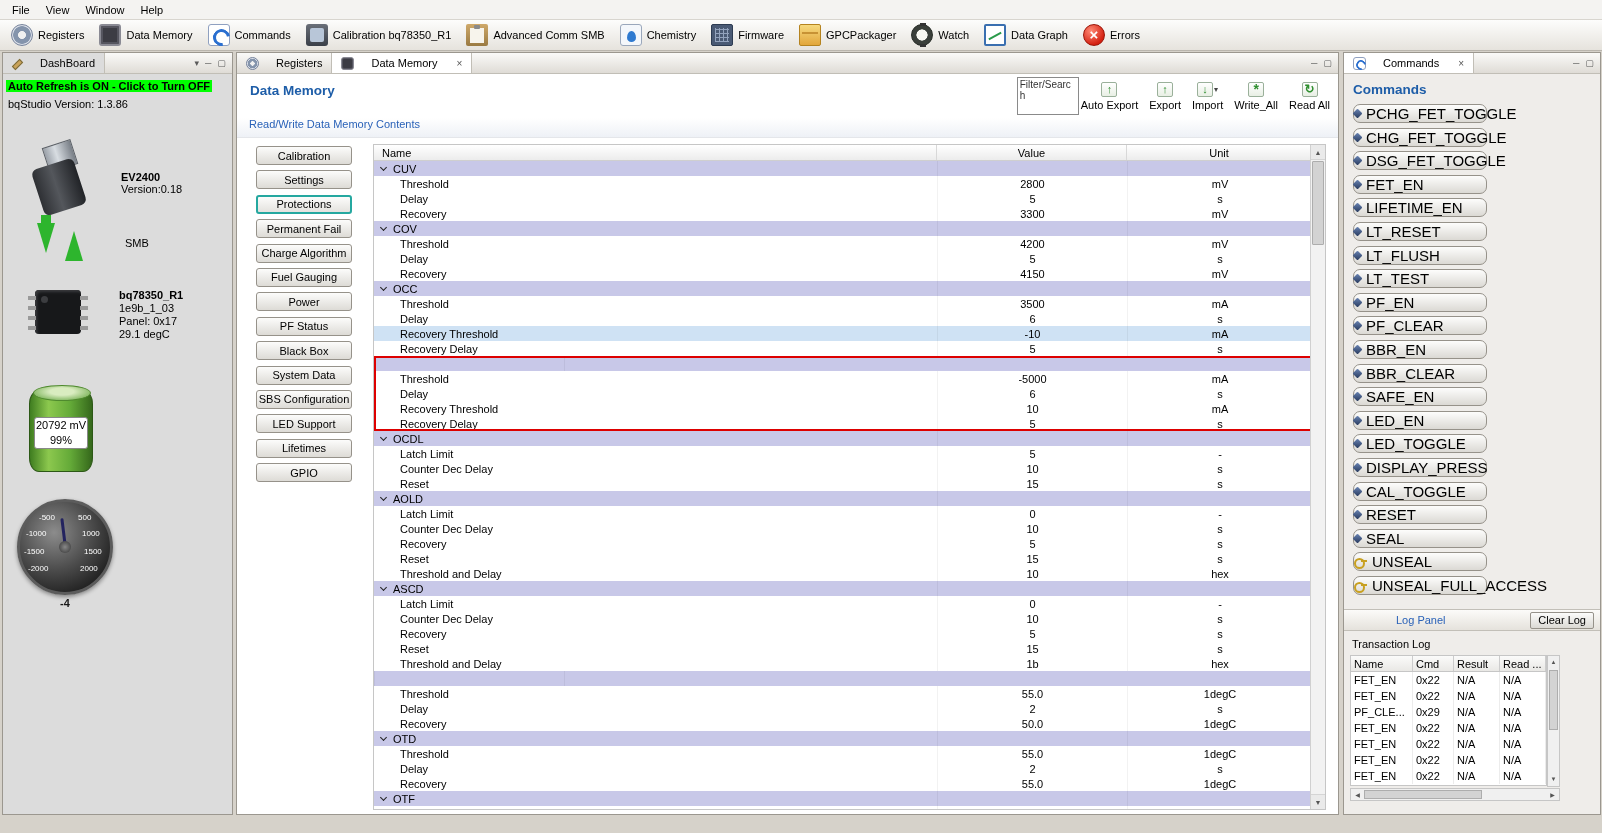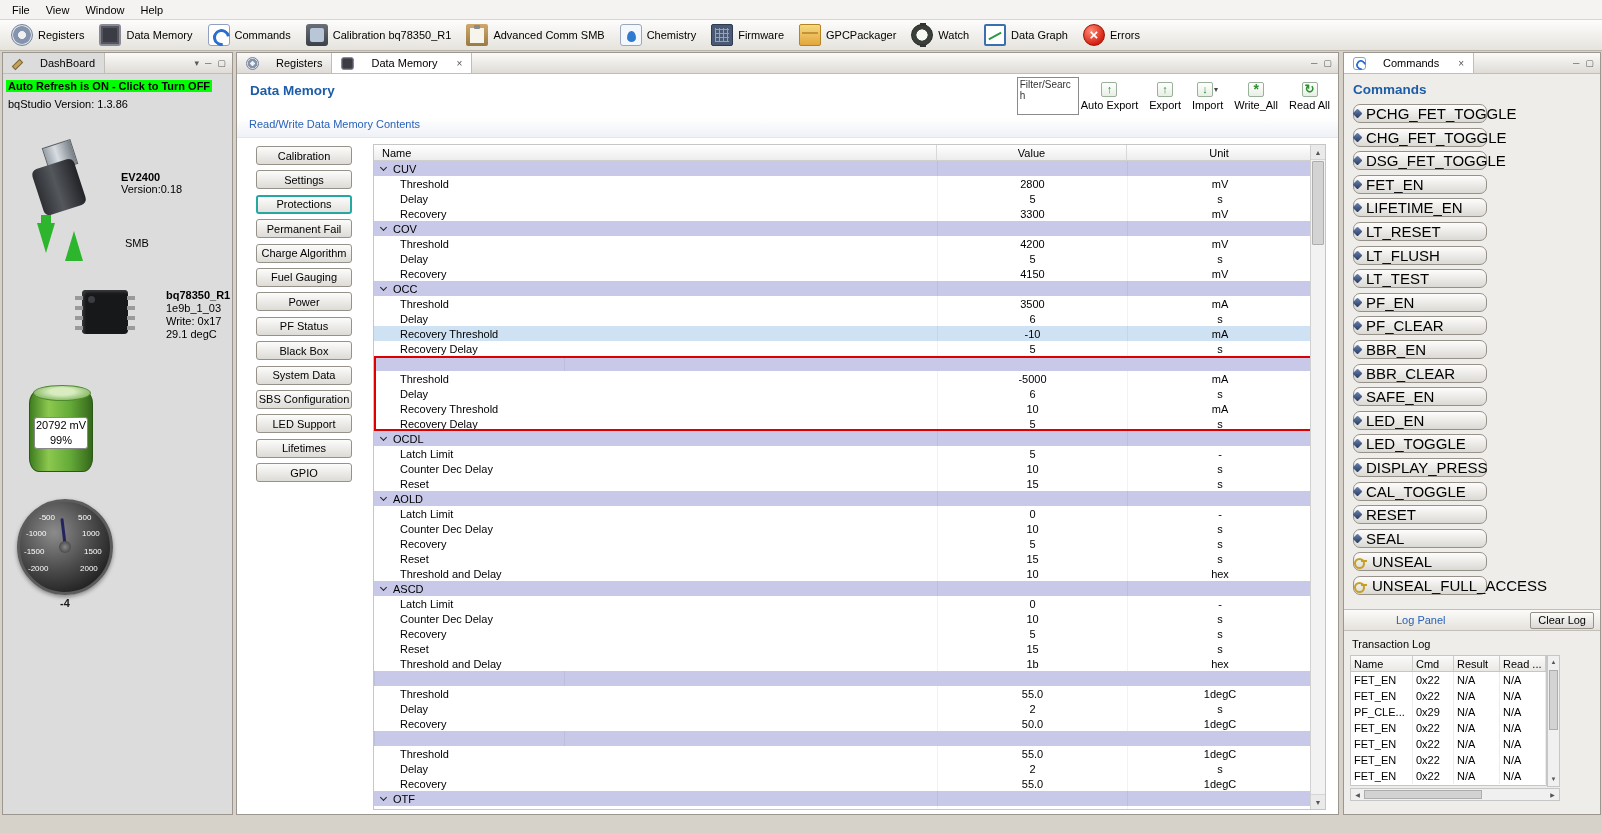--- a/index.html
+++ b/index.html
@@ -67,21 +67,21 @@
   .usbicon{position:absolute;left:28px;top:0;width:62px;height:72px;}
   .usb-shield{position:absolute;left:14px;top:0;width:30px;height:26px;background:linear-gradient(90deg,#9aa0a8,#d8dde2 40%,#787e86);border:1px solid #5a5f66;transform:rotate(-18deg);}
   .usb-body{position:absolute;left:6px;top:20px;width:44px;height:48px;background:linear-gradient(90deg,#2e3034,#54575c 45%,#212327);border-radius:6px;transform:rotate(-18deg);}
   .r-usb .lbls{position:absolute;left:118px;top:28px;}
   .r-smb{position:absolute;left:0;top:149px;width:100%;height:46px;}
   .arr{position:absolute;top:0;width:0;height:0;}
   .arr-down{left:34px;border-left:9px solid transparent;border-right:9px solid transparent;border-top:30px solid #2db52d;}
   .arr-down::before{content:'';position:absolute;left:-5px;top:-38px;width:10px;height:10px;background:#2db52d;}
   .arr-up{left:62px;top:8px;border-left:9px solid transparent;border-right:9px solid transparent;border-bottom:30px solid #2db52d;}
   .r-smb .lbls{position:absolute;left:122px;top:14px;}
-  .r-chip{position:absolute;left:0;top:210px;width:100%;height:64px;margin-left:47px;}
+  .r-chip{position:absolute;left:0;top:210px;width:100%;height:64px;}
   .chipicon{position:absolute;left:26px;top:2px;width:58px;height:52px;}
   .chip-body{position:absolute;left:6px;top:4px;width:46px;height:44px;background:#17181a;border-radius:4px;box-shadow:inset 2px 2px 3px #3a3b3e;}
   .chip-body::before{content:'';position:absolute;left:6px;top:6px;width:7px;height:7px;border-radius:50%;background:#3c3d40;}
   .chip-pin{position:absolute;width:8px;height:4px;background:#9a9a9a;}
   .r-chip .lbls{position:absolute;left:116px;top:5px;line-height:13px;}
   .r-batt{position:absolute;left:0;top:312px;width:100%;height:92px;}
   .battery{position:absolute;left:26px;top:4px;width:64px;height:82px;background:linear-gradient(90deg,#3f7d20,#8cc84e 30%,#64aa38 65%,#35681b);border-radius:10px/14px;border:1px solid #2c5816;}
   .battery::before{content:'';position:absolute;left:3px;top:-6px;width:56px;height:14px;border-radius:50%;background:radial-gradient(ellipse at 50% 40%,#d9ecc0 30%,#8fbf6f 70%);border:1px solid #4f8a2e;}
   .batt-label{position:absolute;left:4px;top:26px;width:54px;height:32px;background:#fff;border:1px solid #888;border-radius:3px;text-align:center;font-size:11px;line-height:15px;}
   .r-gauge{position:absolute;left:0;top:425px;width:100%;height:115px;padding-left:24px;}
@@ -266,21 +266,21 @@
           <div class="chip-pin" style="left:-1px;top:30px"></div>
           <div class="chip-pin" style="left:-1px;top:40px"></div>
           <div class="chip-pin" style="right:-1px;top:10px"></div>
           <div class="chip-pin" style="right:-1px;top:20px"></div>
           <div class="chip-pin" style="right:-1px;top:30px"></div>
           <div class="chip-pin" style="right:-1px;top:40px"></div>
         </div>
         <div class="lbls">
           <div class="hwlabel-b">bq78350_R1</div>
           <div>1e9b_1_03</div>
-          <div>Write: 0x17</div>
+          <div>Panel: 0x17</div>
           <div>29.1 degC</div>
         </div>
       </div>
 
       <div class="r-batt">
         <div class="battery">
           <div class="batt-label">
             <div>20792 mV</div>
             <div>99%</div>
           </div>
@@ -606,20 +606,24 @@
                 <div class="rc unit">s</div>
               </div>
               <div class="dm-row">
                 <div class="rc name">Recovery</div>
                 <div class="rc value">50.0</div>
                 <div class="rc unit">1degC</div>
               </div>
             </div>
             <div class="section">
               <div class="dm-row sec">
+                <div class="rc name">
+                  <span class="chev"></span>
+                  <span>OTD</span>
+                </div>
                 <div class="rc value"></div>
                 <div class="rc unit"></div>
               </div>
               <div class="dm-row">
                 <div class="rc name">Threshold</div>
                 <div class="rc value">55.0</div>
                 <div class="rc unit">1degC</div>
               </div>
               <div class="dm-row">
                 <div class="rc name">Delay</div>

